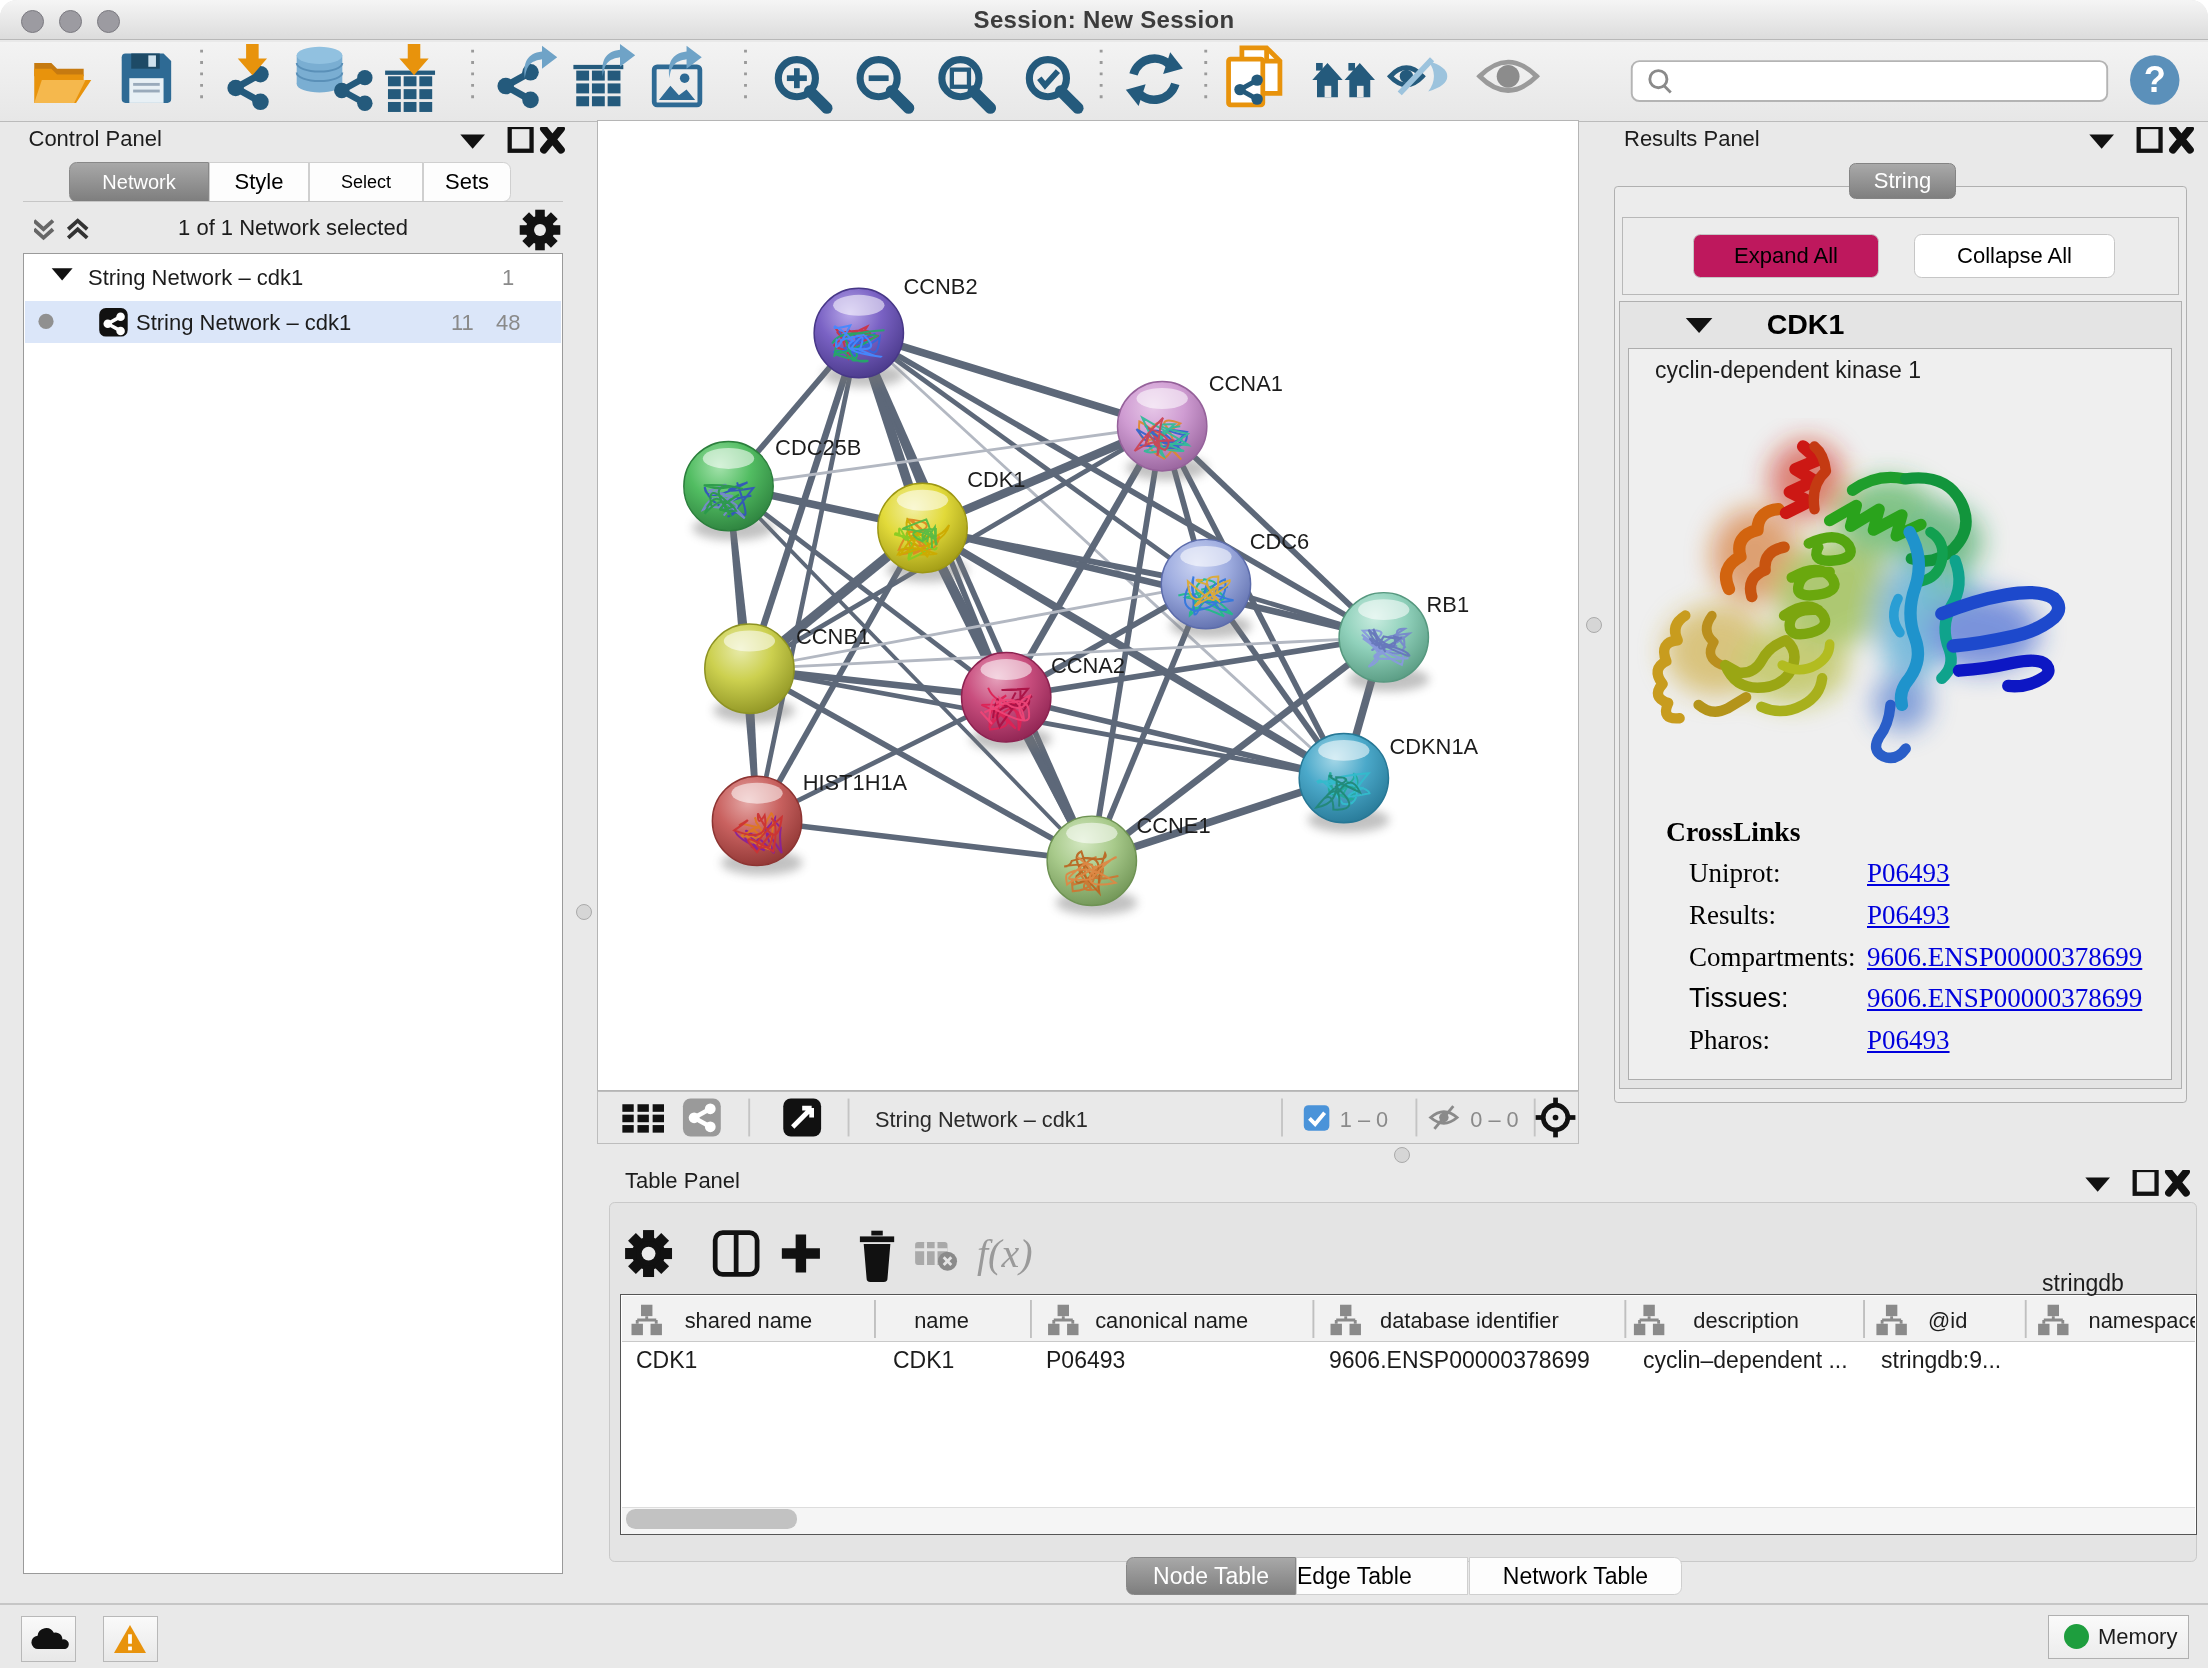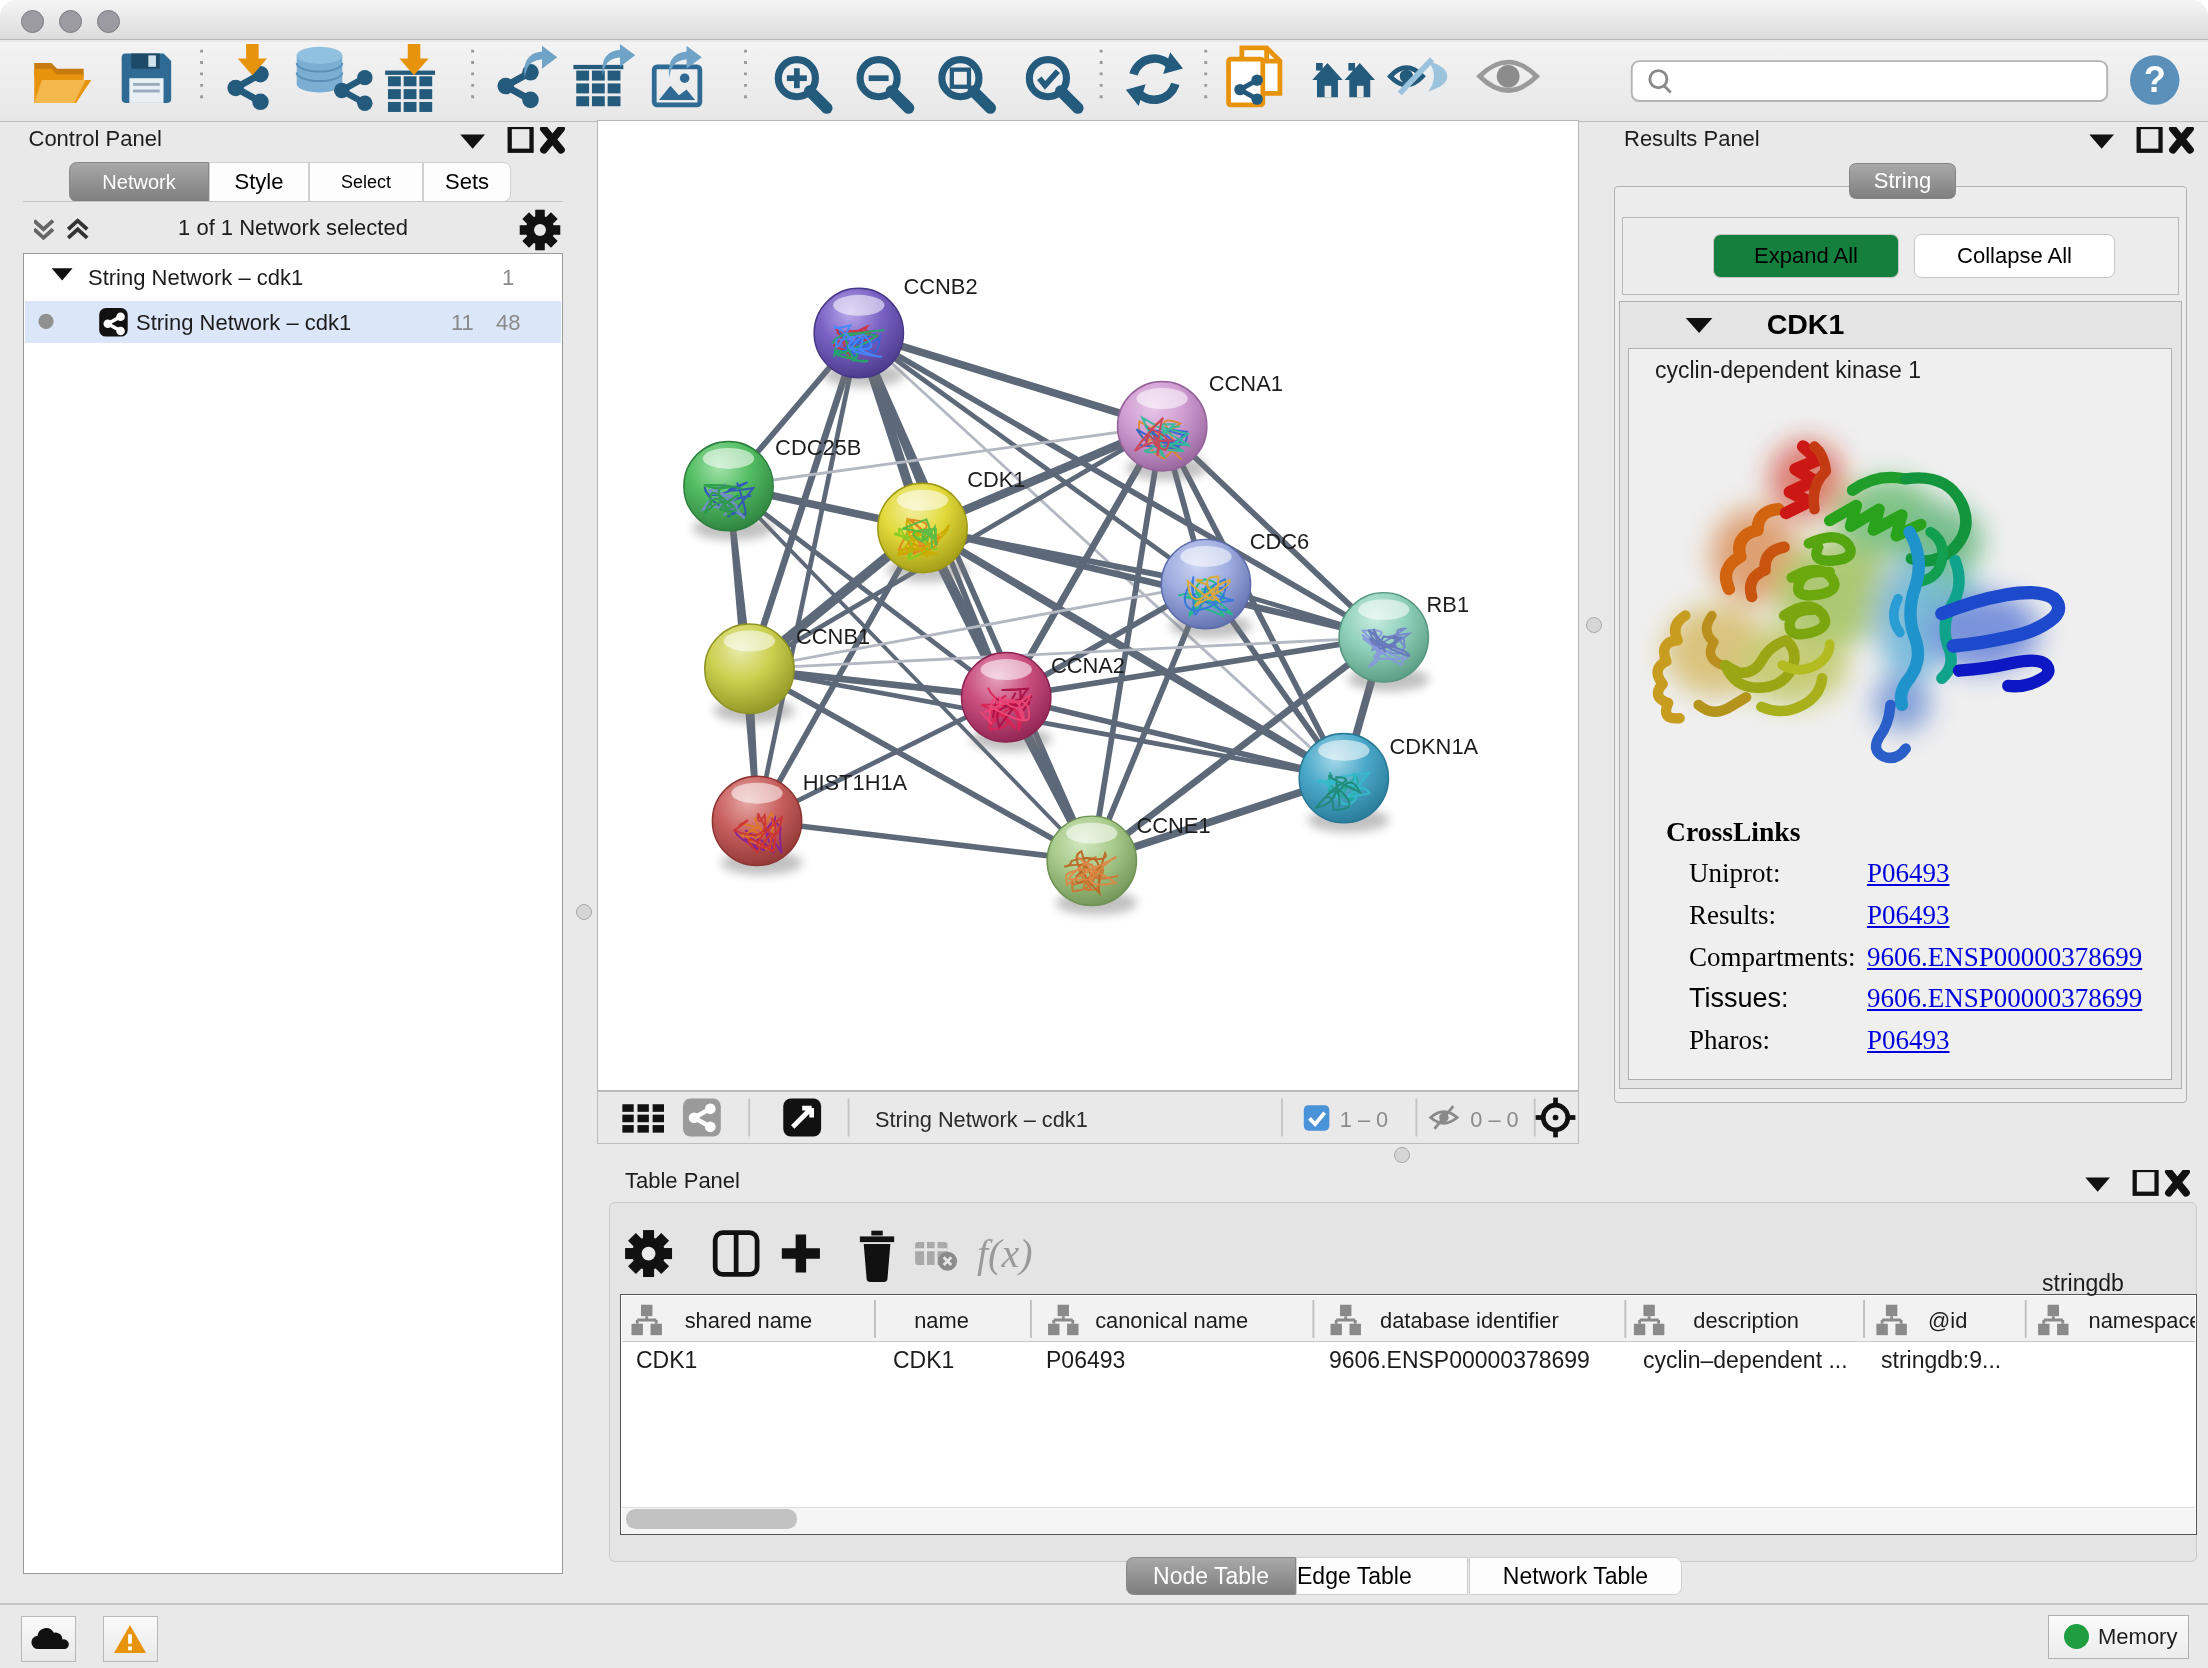--- a/index.html
+++ b/index.html
@@ -9,20 +9,21 @@
 .t24 { font-size:23px; color:#1c1c1c; }
 .gray { color:#8a8a8a; }
 svg { display:block; }
 </style></head><body>
 <div id="win">
 
   <div class="abs" style="left:0;top:0;width:2208px;height:40px;background:linear-gradient(#f5f5f5,#dcdcdc);border-bottom:1.9px solid #b8b8b8;border-radius:17px 17px 0 0;"></div>
   <div class="abs" style="left:21px;top:9.5px;width:23px;height:23px;border-radius:50%;background:#9c9ba1;border:1.4px solid #7b7a80;"></div>
   <div class="abs" style="left:59px;top:9.5px;width:23px;height:23px;border-radius:50%;background:#9c9ba1;border:1.4px solid #7b7a80;"></div>
   <div class="abs" style="left:97px;top:9.5px;width:23px;height:23px;border-radius:50%;background:#9c9ba1;border:1.4px solid #7b7a80;"></div>
+  <div class="abs" style="left:0;top:5.7px;width:2208px;text-align:center;font-size:24px;font-weight:bold;color:#3c3c3c;letter-spacing:0.3px;">Session: New Session</div>
 
   <div class="abs" style="left:0;top:42px;width:2208px;height:80px;background:linear-gradient(#f3f3f3,#e7e7e7);border-bottom:1.9px solid #bbb;"></div>
   <svg class="abs" style="left:0;top:42px;" width="2208" height="80" viewBox="0 44 2322 84">
       <g transform="translate(36,58)">
         <path d="M0 8 h18 l6 6 h28 v8 h-52 Z" fill="#c67a10"></path>
         <path d="M0 50 L0 14 h18 l6 6 h28 l0 6 h8 L44 50 Z" fill="#e8930c"></path>
         <path d="M8 26 h46 L42 50 H0 Z" fill="#f5b84d"></path>
       </g>
       <g transform="translate(128,56)">
         <path d="M0 4 Q0 0 4 0 H44 L52 8 V48 Q52 52 48 52 H4 Q0 52 0 48 Z" fill="#2e6a94"></path>
@@ -474,21 +475,21 @@
       <g transform="translate(0,4)">
         <path d="M0 4 h26 l-13 15 z" fill="#111"></path>
         <rect x="52" y="-4" width="23" height="25" fill="none" stroke="#111" stroke-width="4.5"></rect>
         <path d="M88 -2 L106 20 M106 -2 L88 20" stroke="#111" stroke-width="8" stroke-linecap="round"></path>
       </g>
     </svg>
   <div class="abs" style="left:1614px;top:186px;width:573px;height:917px;background:#ececec;border:1.9px solid #b0b0b0;border-radius:3.8px;"></div>
   <div class="abs" style="left:1849px;top:163px;width:107px;height:36px;background:linear-gradient(#a9a9a9,#7f7f7f);border:1px solid #848484;border-radius:6.7px;color:#fff;font-size:22px;text-align:center;line-height:34px;">String</div>
 
   <div class="abs" style="left:1622px;top:217px;width:557px;height:78px;background:#ececec;border:1.9px solid #b8b8b8;"></div>
-  <div class="abs" style="left:1693px;top:234px;width:186px;height:44px;background:#15803d;border:1px solid #c6c6c6;border-radius:7.6px;font-size:22px;text-align:center;line-height:42px;margin-left:20px;">Expand All</div>
+  <div class="abs" style="left:1693px;top:234px;width:186px;height:44px;background:#be185d;border:1px solid #c6c6c6;border-radius:7.6px;font-size:22px;text-align:center;line-height:42px;">Expand All</div>
   <div class="abs" style="left:1914px;top:234px;width:201px;height:44px;background:#fff;border:1px solid #c6c6c6;border-radius:7.6px;font-size:22px;text-align:center;line-height:42px;">Collapse All</div>
 
   <div class="abs" style="left:1619px;top:301px;width:563px;height:788px;background:#e4e4e4;border:1.9px solid #b0b0b0;"></div>
   <svg class="abs" style="left:1682px;top:314px" width="38" height="23" viewBox="0 0 40 24">
       <path d="M4 4 h28 l-14 16 z" fill="#111"></path>
     </svg>
   <div class="abs" style="left:1619px;top:308px;width:373px;text-align:center;font-size:28.5px;font-weight:bold;">CDK1</div>
   <div class="abs" style="left:1628px;top:348px;width:544px;height:732px;background:#efefef;border:1.9px solid #adadad;"></div>
   <div class="abs" style="left:1655px;top:357px;font-size:23px;color:#1c1c1c;">cyclin-dependent kinase 1</div>
   <svg class="abs" style="left:1628px;top:418px" width="544" height="380" viewBox="1712 440 572 400">

